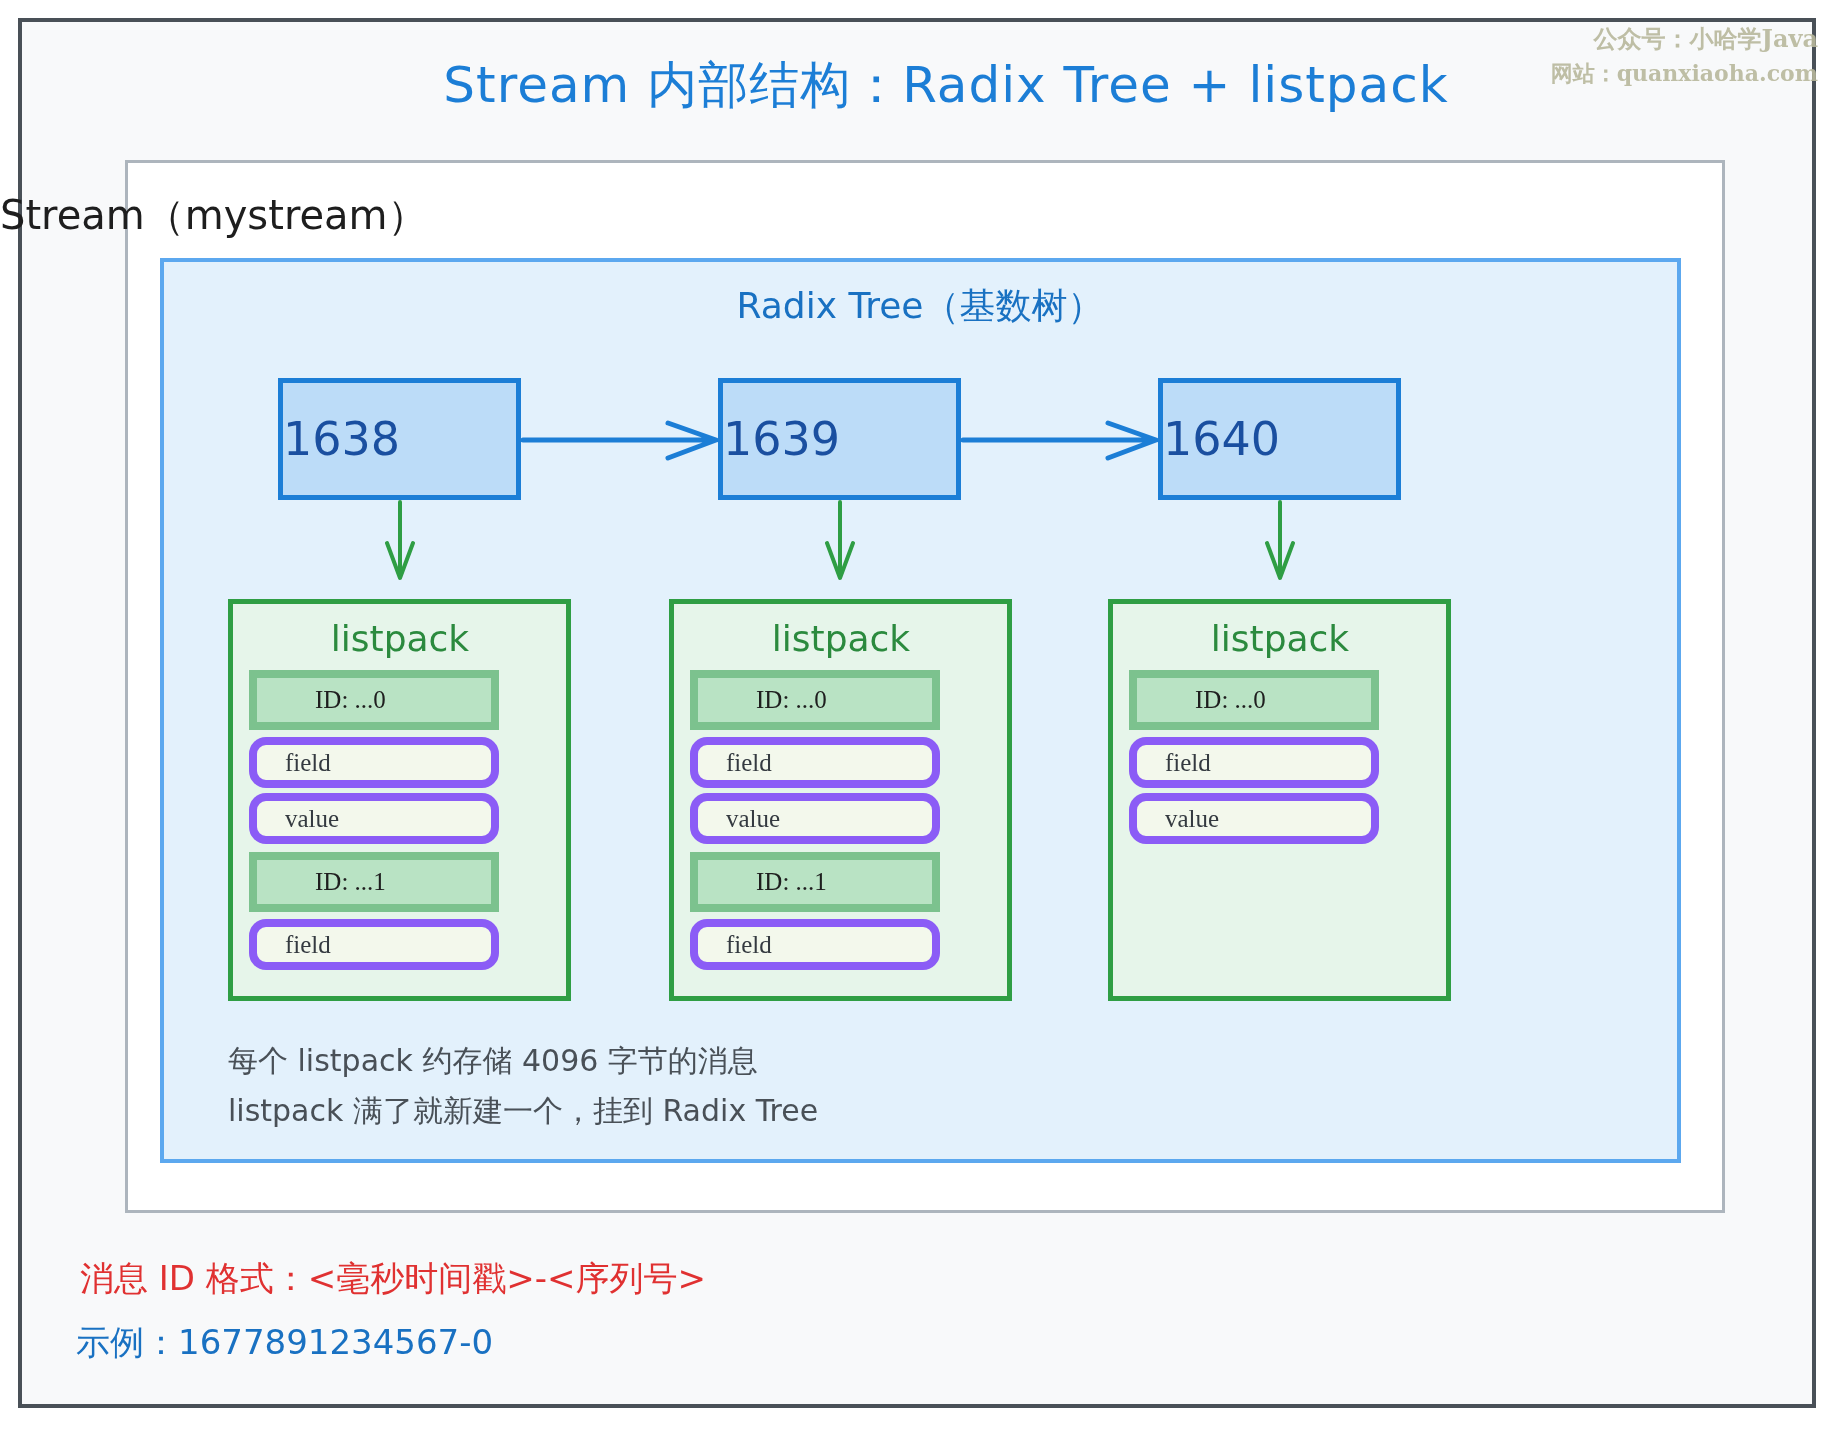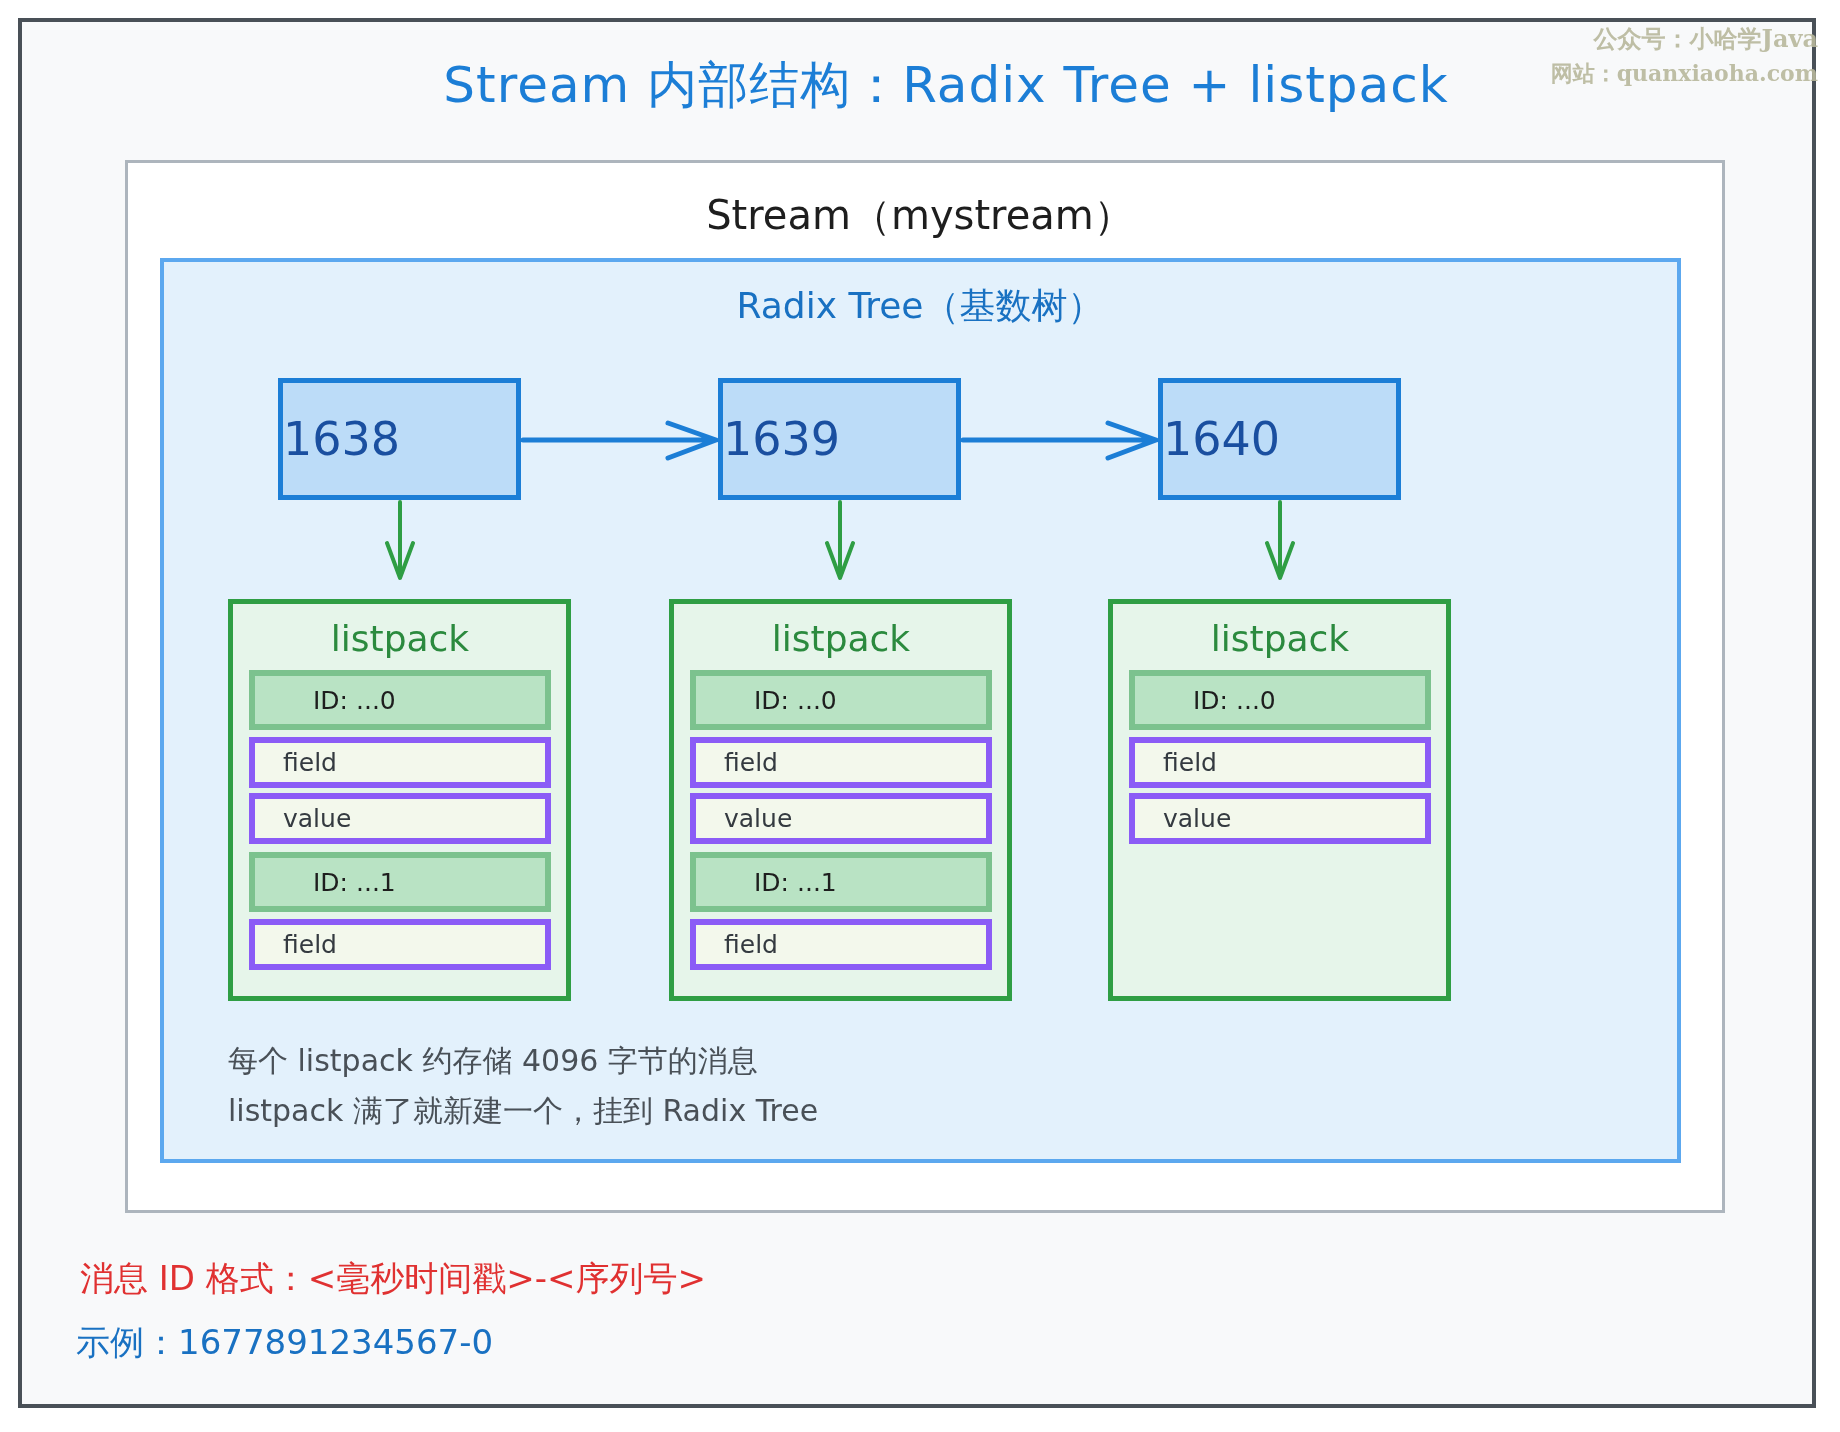--- a/index.html
+++ b/index.html
@@ -20,21 +20,21 @@
   .watermark .w2 { font-size: 22px; }
   .main-title {
     position: absolute; left: 0; width: 1840px; top: 52px; text-align: center;
     color: #1c7ed6; font-size: 50px; letter-spacing: 1px; padding-left: 26px;
   }
   .stream-box {
     position: absolute; left: 125px; top: 160px; width: 1600px; height: 1053px;
     background: #ffffff; border: 3px solid #adb5bd; box-sizing: border-box;
   }
   .stream-label {
-    position: absolute; left: 0; width: 1840px; top: 188px; text-align: center;
+    position: absolute; left: 0; width: 1840px; top: 188px; text-align: left;
     color: #1e1e1e; font-size: 40px;
   }
   .radix-box {
     position: absolute; left: 160px; top: 258px; width: 1521px; height: 905px;
     background: #e3f1fc; border: 4px solid #5ca8ef; box-sizing: border-box;
   }
   .radix-label {
     position: absolute; left: 0; width: 1840px; top: 282px; text-align: center;
     color: #1971c2; font-size: 36px;
   }
@@ -46,26 +46,26 @@
   }
   .listpack {
     position: absolute; top: 599px; width: 343px; height: 402px;
     background: #e6f5ea; border: 5px solid #2f9e44; box-sizing: border-box;
   }
   .lp-title {
     position: absolute; left: 1px; right: 0; top: 14px; text-align: center;
     color: #2b8a3e; font-size: 36px;
   }
   .lp-row {
-    position: absolute; left: 16px; width: 302px; box-sizing: border-box;
-    border: 6px solid #8b5cf6; display: flex; align-items: center;
-    font-size: 25px; color: #343a40;
+    position: absolute; left: 16px; width: 250px; box-sizing: border-box;
+    border: 8px solid #8b5cf6; display: flex; align-items: center;
+    font-size: 25px; color: #343a40; font-family: Liberation Serif, serif;
   }
   .lp-row.id { background: #b9e3c4; height: 60px; padding-left: 58px; color: #1e1e1e; border-color: #7cc28e; }
-  .lp-row.fv { background: #f3f8ec; height: 51px; padding-left: 28px; }
+  .lp-row.fv { background: #f3f8ec; height: 51px; padding-left: 28px; border-radius: 17px; }
   .notes {
     position: absolute; left: 228px; top: 1036px; color: #495057; font-size: 30px; line-height: 50px;
   }
   .fmt-line {
     position: absolute; left: 80px; top: 1256px; color: #e03131; font-size: 34px;
   }
   .example-line {
     position: absolute; left: 76px; top: 1320px; color: #1971c2; font-size: 34px;
   }
   svg.arrows { position: absolute; left: 0; top: 0; width: 1840px; height: 1432px; pointer-events: none; }

